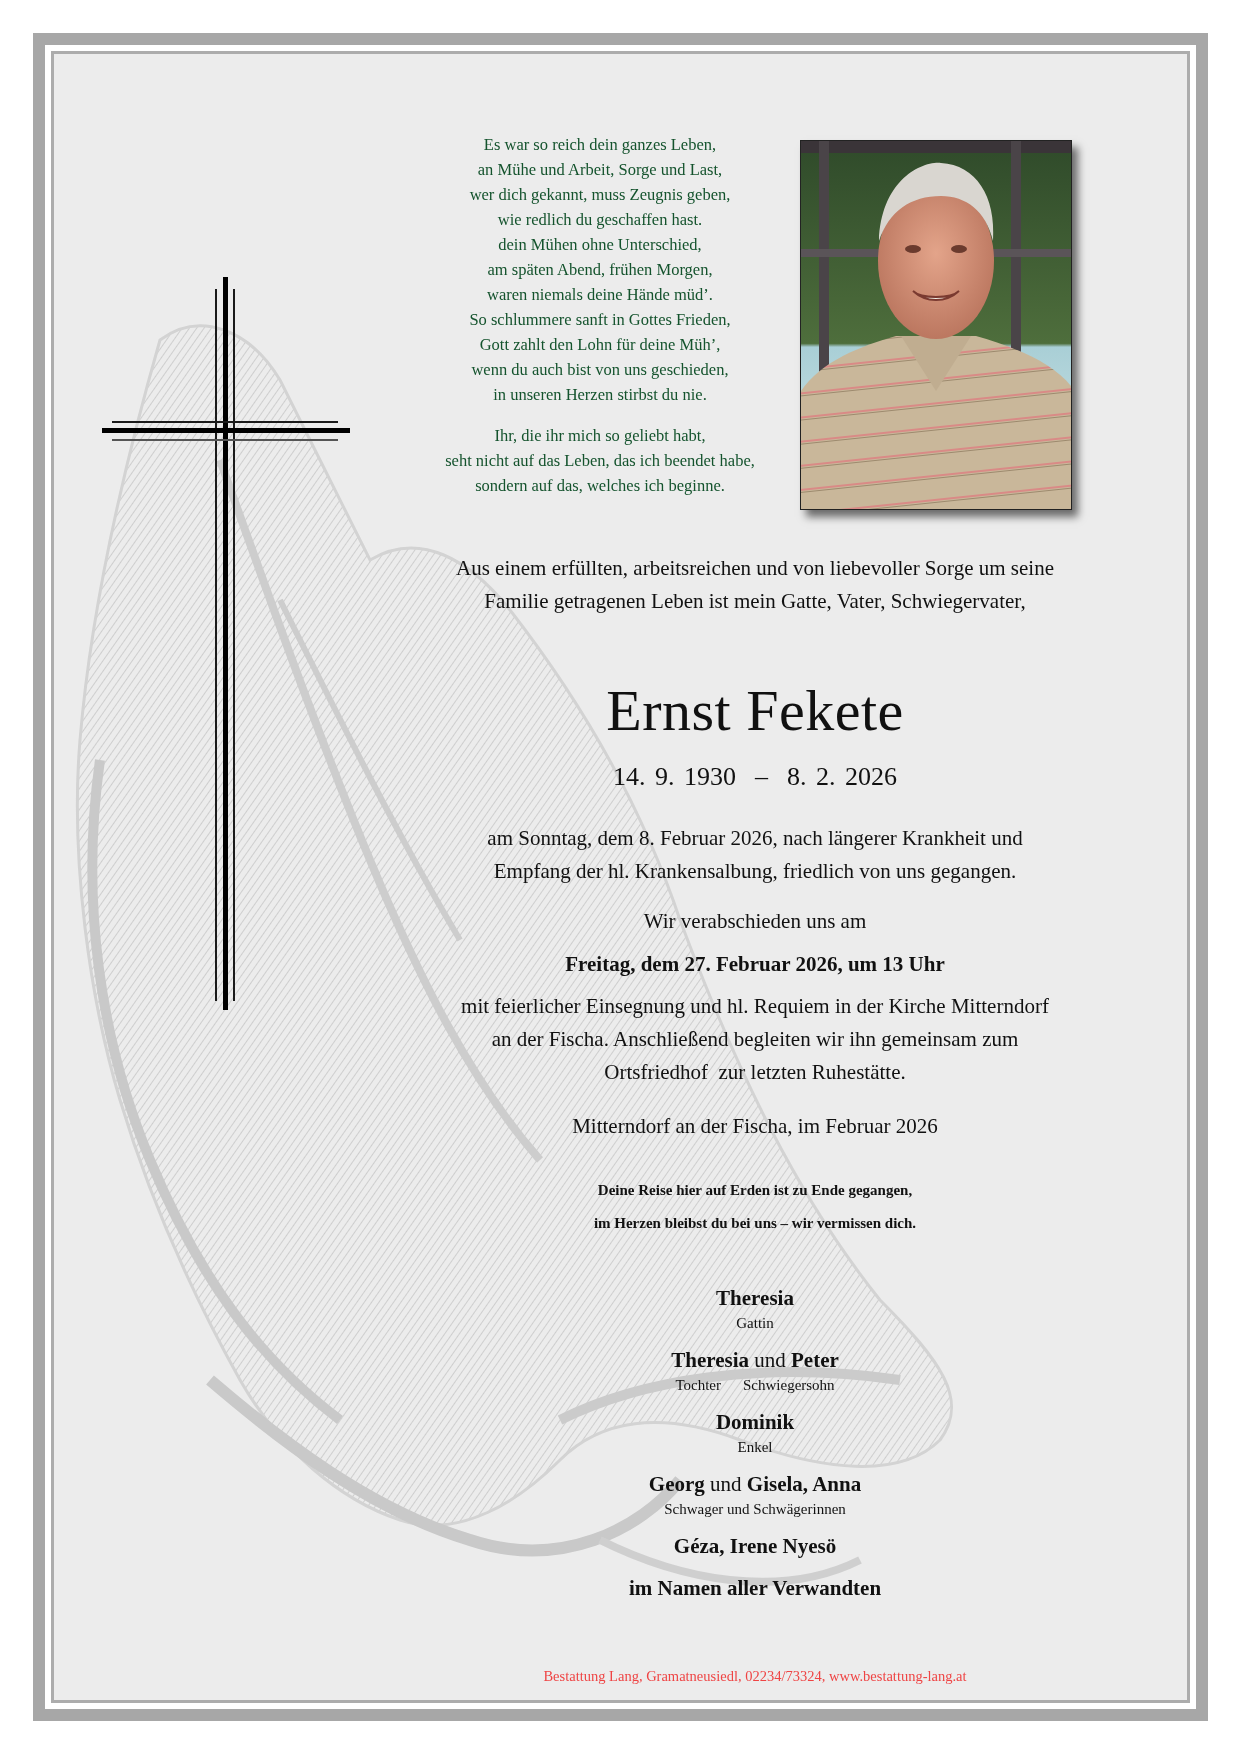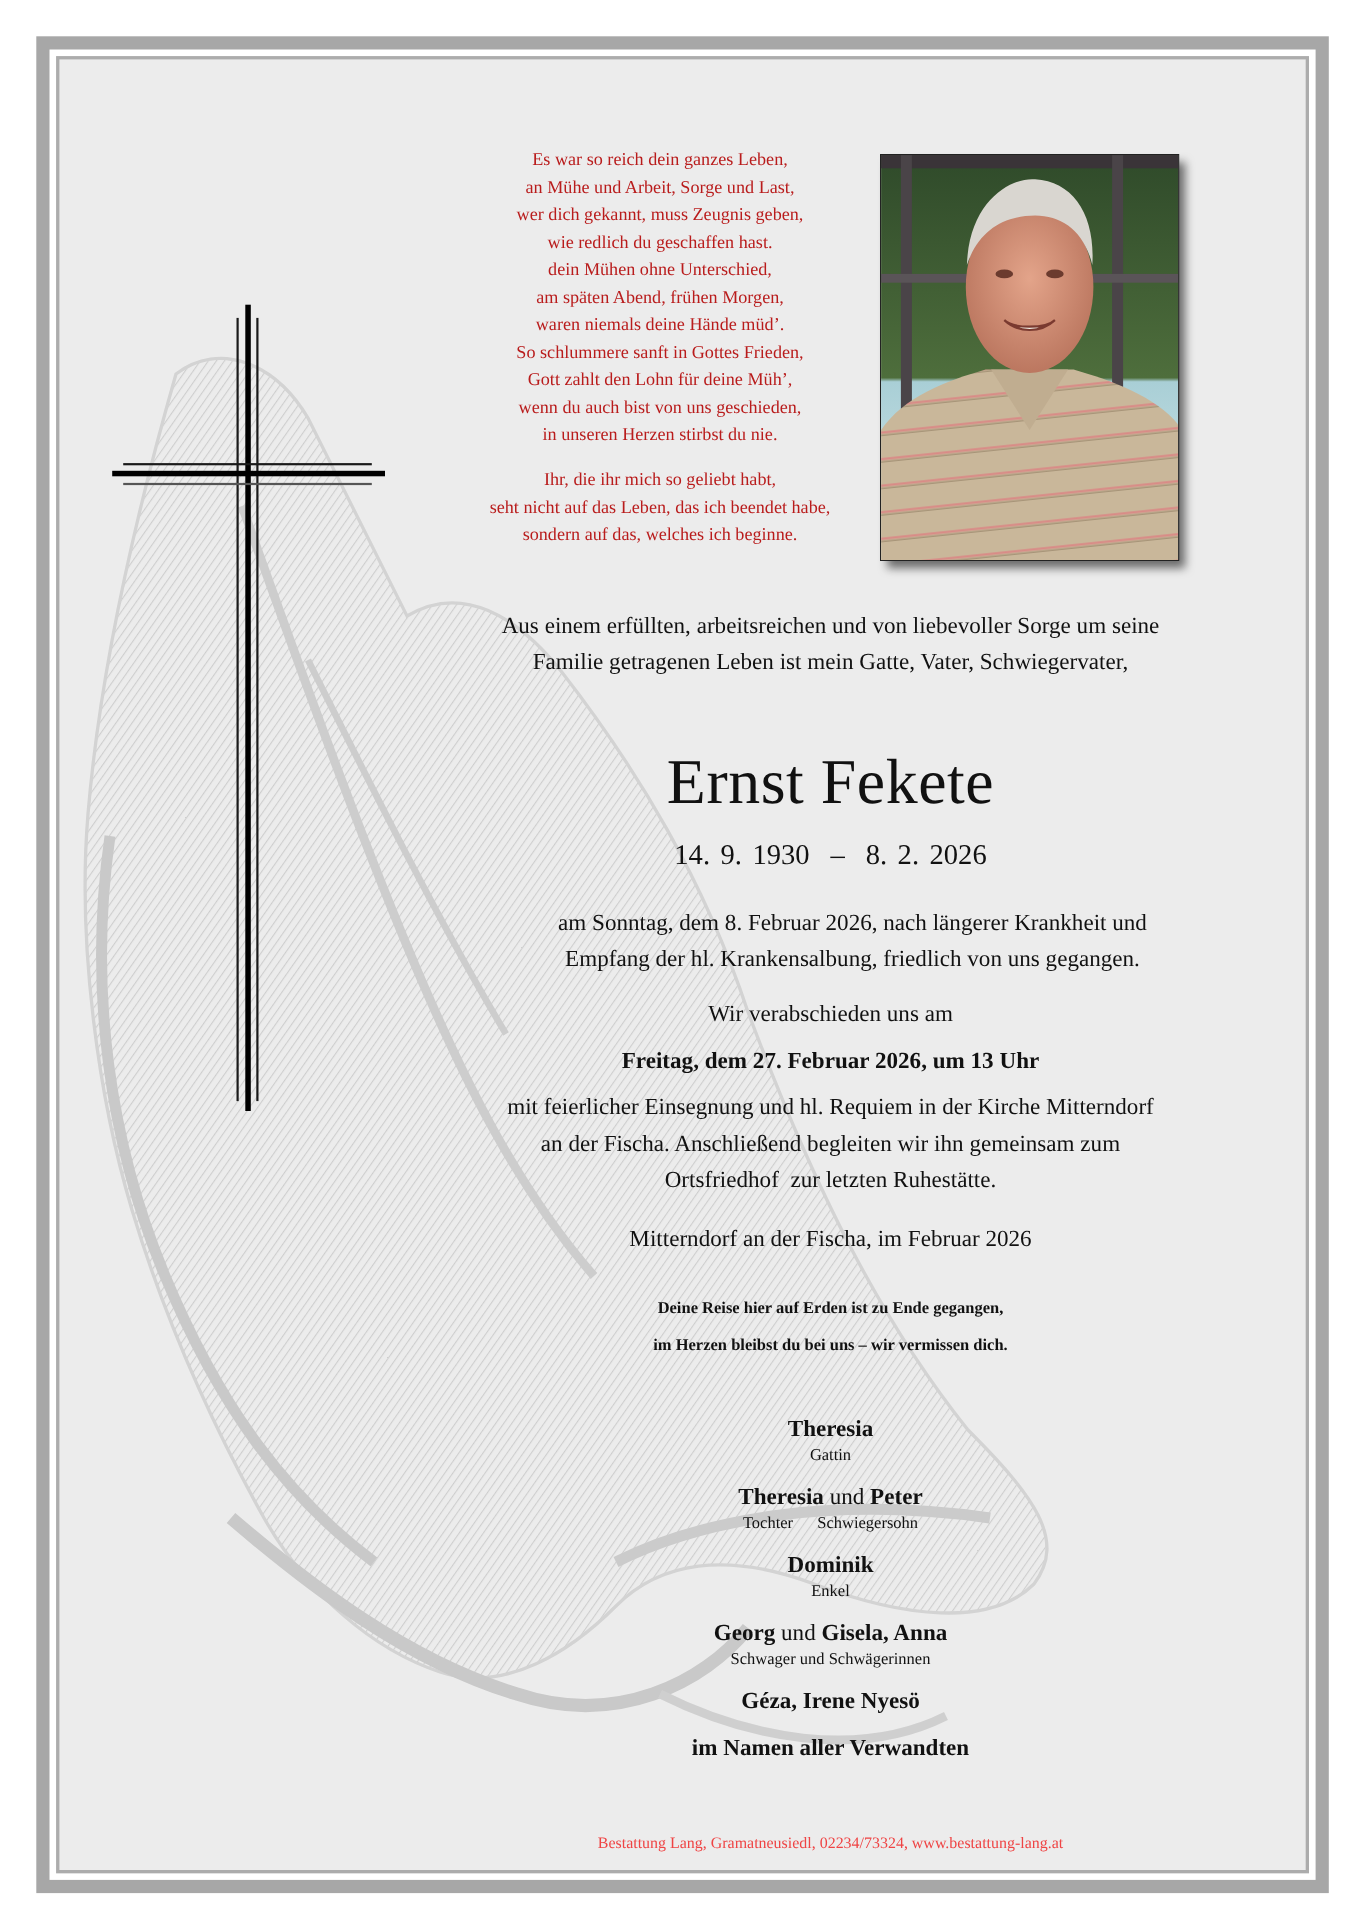--- a/index.html
+++ b/index.html
@@ -13,30 +13,30 @@
   }
   .frame-inner {
     position:absolute; left:51px; top:51px; width:1139px; height:1652px;
     box-sizing:border-box; border:3px solid #acacac; background:#ececec; overflow:hidden;
   }
   .hands {
     position:absolute; left:40px; top:300px; width:1010px; height:1340px; pointer-events:none;
   }
   .cross { position:absolute; left:0; top:0; width:1242px; height:1754px; pointer-events:none; }
   .abs { position:absolute; text-align:center; }
-  .poem { left:400px; width:400px; top:132px; font-size:16.5px; line-height:25px; color:#b91c1c; }
+  .poem { left:400px; width:400px; top:132px; font-size:16.5px; line-height:25px; color:#14532d; }
   .poem .stanza2 { margin-top:16px; }
   .photo {
     position:absolute; left:800px; top:140px; width:270px; height:368px;
     border:1px solid #222; box-shadow:6px 7px 8px rgba(0,0,0,0.55); overflow:hidden;
   }
   .intro { left:400px; width:710px; top:552px; font-size:21px; line-height:33px; }
   .name { left:400px; width:710px; top:676px; font-size:58px; font-weight:normal; line-height:70px; letter-spacing:0.5px; }
   .dates { left:400px; width:710px; top:760px; font-size:26px; line-height:34px; word-spacing:3px; }
-  .p1 { left:420px; width:710px; top:822px; font-size:21px; line-height:33px; }
+  .p1 { left:400px; width:710px; top:822px; font-size:21px; line-height:33px; }
   .p2 { left:400px; width:710px; top:905px; font-size:21px; line-height:33px; }
   .p3 { left:400px; width:710px; top:948px; font-size:21px; line-height:33px; font-weight:bold; }
   .p4 { left:400px; width:710px; top:990px; font-size:21px; line-height:33px; }
   .p5 { left:400px; width:710px; top:1110px; font-size:21px; line-height:33px; }
   .quote { left:400px; width:710px; top:1174px; font-size:15px; line-height:33px; font-weight:bold; }
   .family { left:400px; width:710px; top:1284px; }
   .family .fname { font-size:21px; font-weight:bold; line-height:28px; }
   .family .fname .und { font-weight:normal; }
   .family .frole { font-size:15px; line-height:22px; margin-bottom:12px; }
   .family .frole .gap { display:inline-block; width:22px; }

